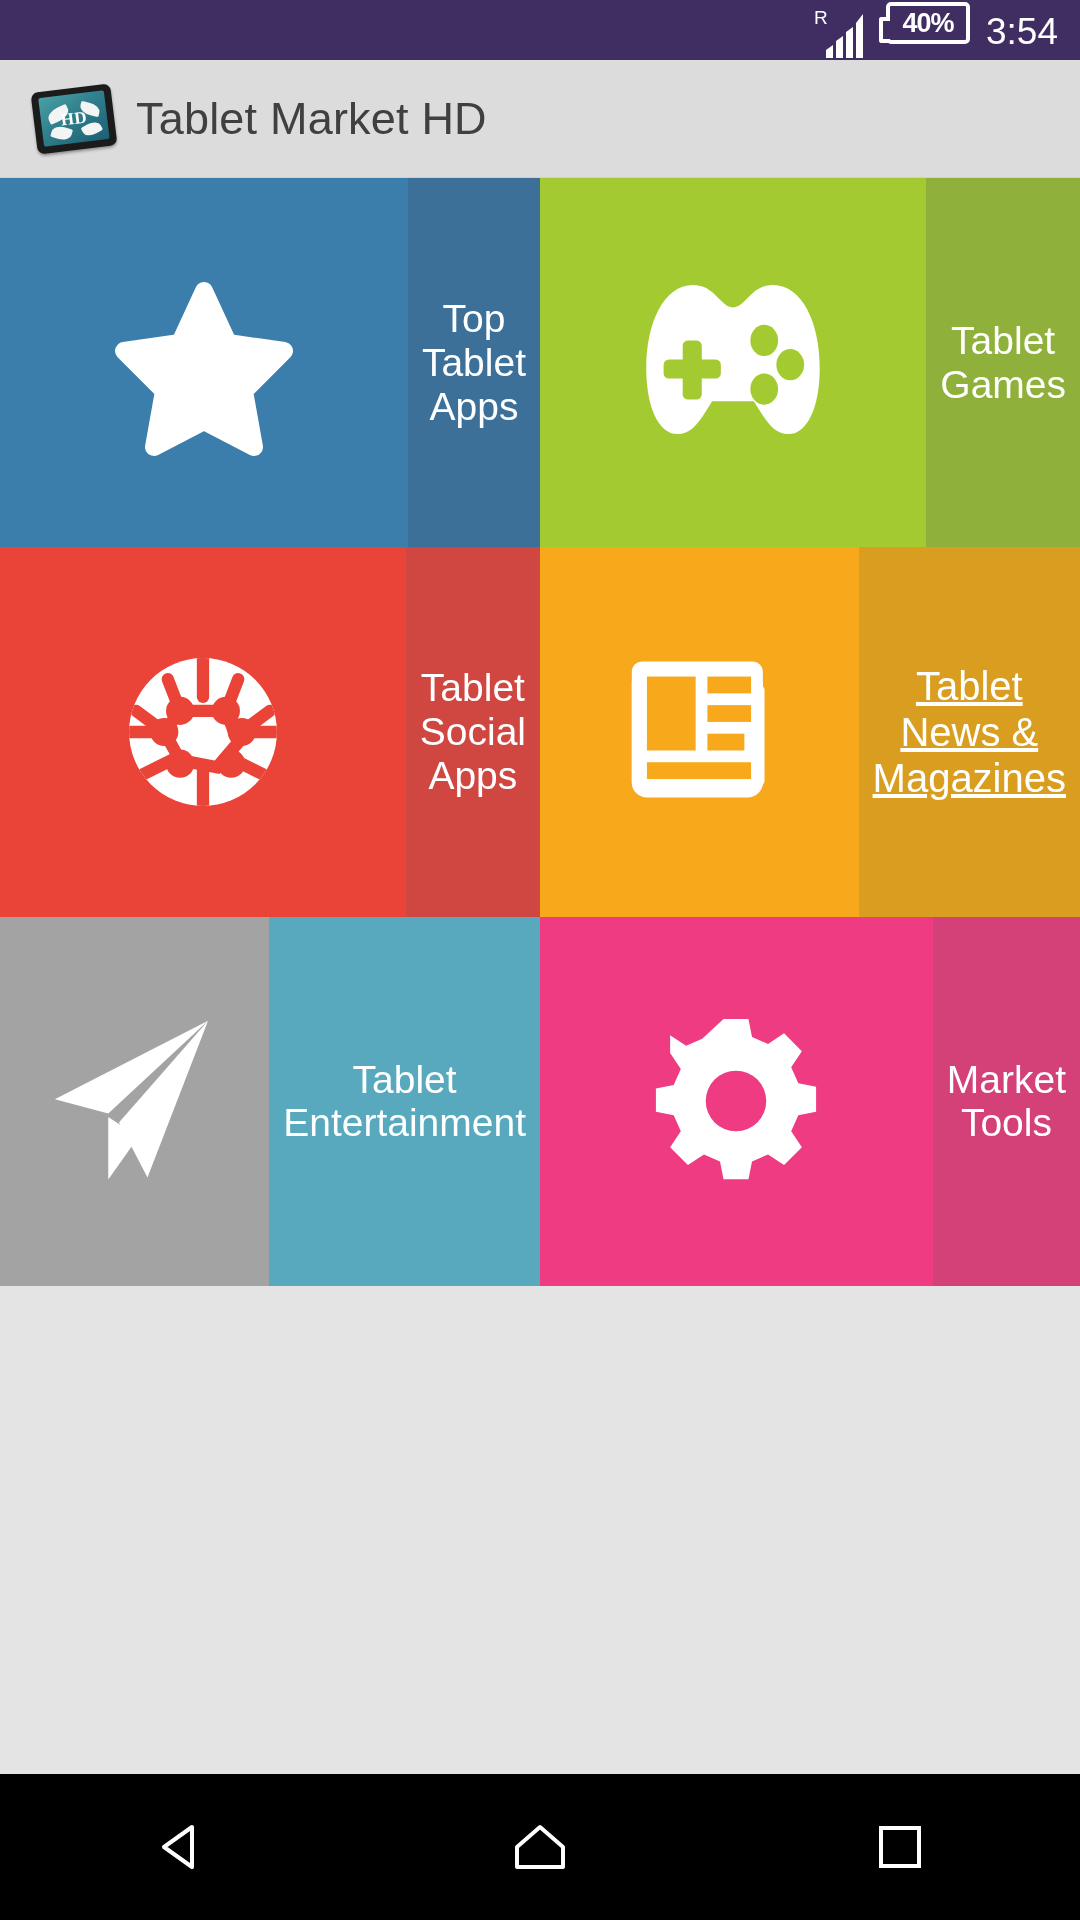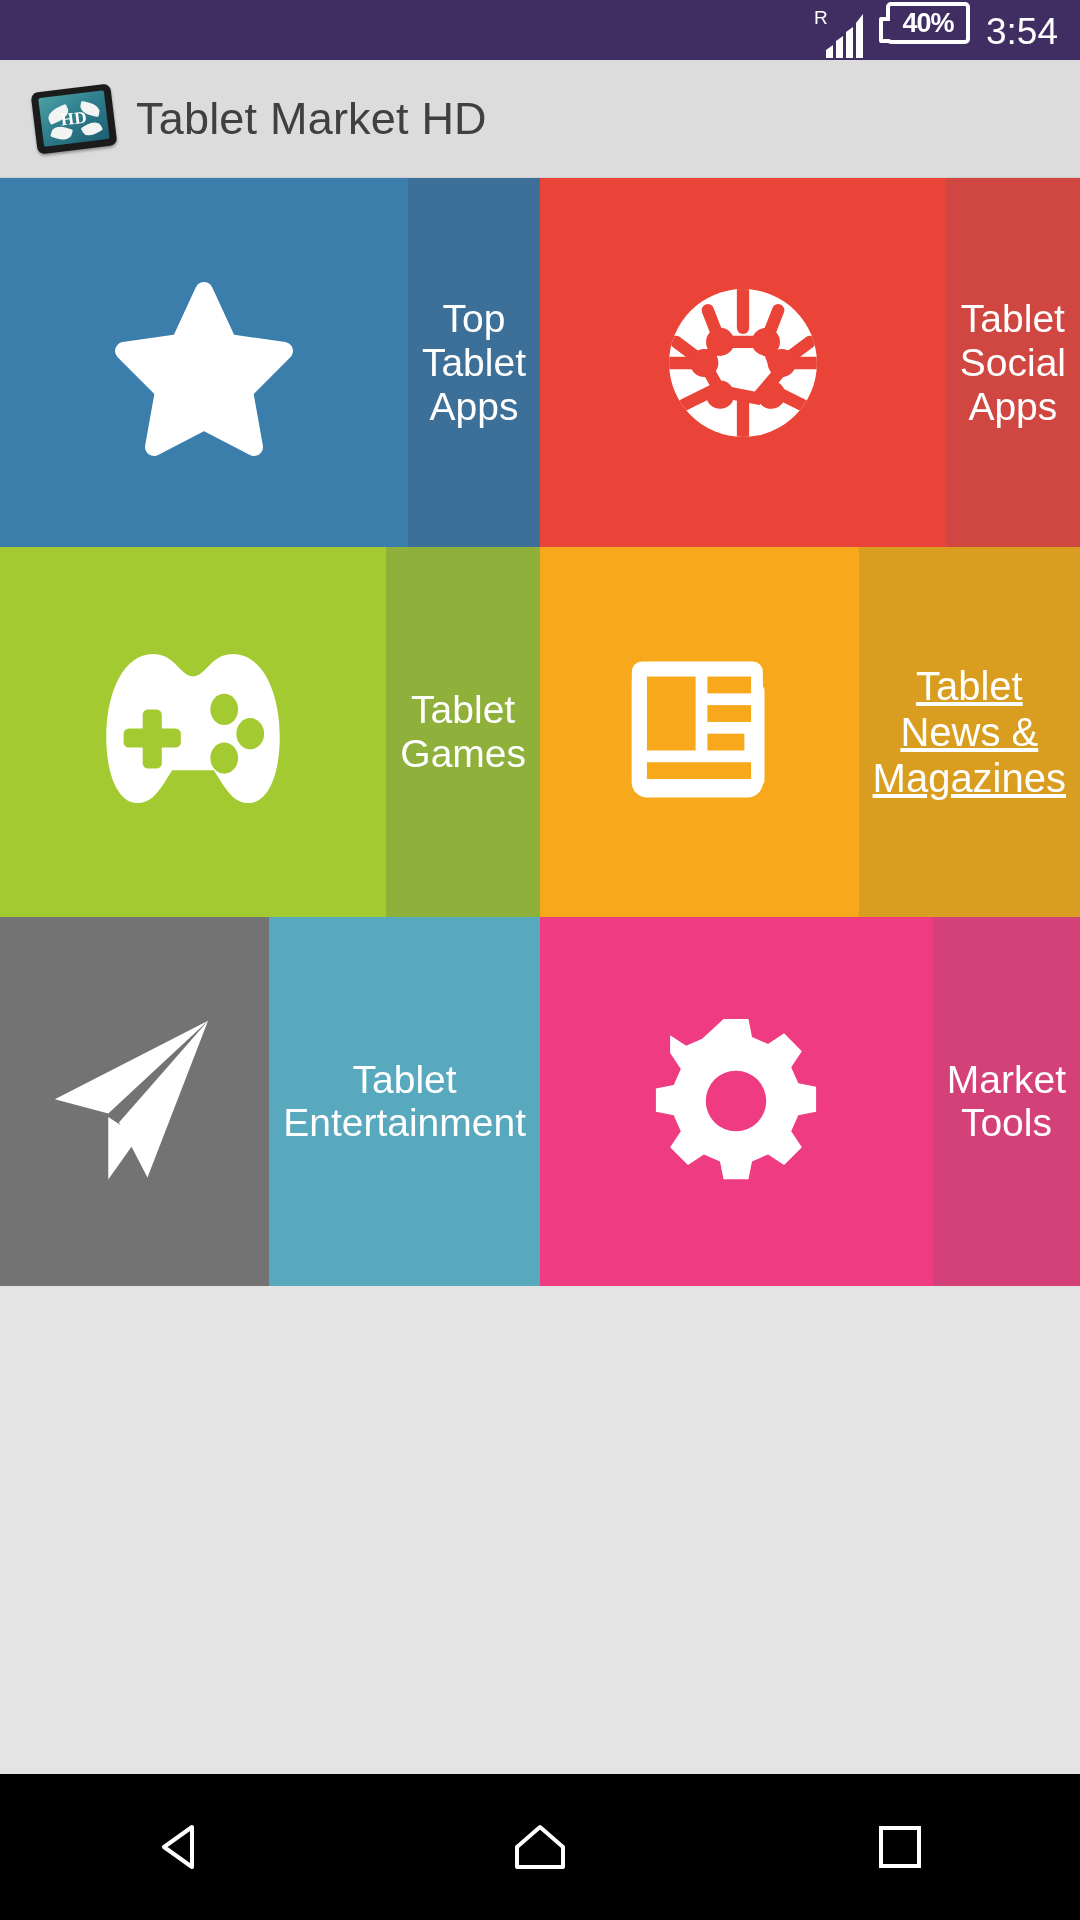--- a/index.html
+++ b/index.html
@@ -142,20 +142,34 @@
 
   <div class="grid">
 
     <div class="tile" style="background:#3b7eab">
       <div class="art">
         <svg width="200" height="192" viewBox="0 0 100 96">
           <path fill="#ffffff" stroke="#ffffff" stroke-width="9" stroke-linejoin="round" d="M50 12 L62 38 L90 42 L70 62 L75 90 L50 77 L25 90 L30 62 L10 42 L38 38 Z"></path>
         </svg>
       </div>
       <div class="label" style="background:#3c7099">Top Tablet Apps</div>
+    </div>
+
+    <div class="tile" style="background:#a4ca31">
+      <div class="art">
+        <svg width="196" height="170" viewBox="0 0 112 98">
+          <path fill="#ffffff" d="M33 4C16 4 6 26 6 52c0 22 7 38 18 38 7 0 11-5 15-11l5-8h24l5 8c4 6 8 11 15 11 11 0 18-16 18-38C106 26 96 4 79 4c-8 0-12 5-16 9-3 3-5 4-7 4s-4-1-7-4c-4-4-8-9-16-9z"></path>
+          <rect x="27" y="36" width="11" height="34" rx="3" fill="#a4ca31"></rect>
+          <rect x="16" y="47" width="33" height="11" rx="3" fill="#a4ca31"></rect>
+          <ellipse cx="74" cy="36" rx="8" ry="9" fill="#a4ca31"></ellipse>
+          <ellipse cx="74" cy="64" rx="8" ry="9" fill="#a4ca31"></ellipse>
+          <ellipse cx="89" cy="50" rx="8" ry="9" fill="#a4ca31"></ellipse>
+        </svg>
+      </div>
+      <div class="label" style="background:#8fb03a">Tablet Games</div>
     </div>
 
     <div class="tile" style="background:#ea4337">
       <div class="art">
         <svg width="176" height="176" viewBox="0 0 100 100">
           <defs>
             <clipPath id="sphereClip">
                 <circle cx="50" cy="50" r="42"></circle>
               </clipPath>
           </defs>
@@ -179,51 +193,37 @@
             <circle cx="28" cy="50" r="8"></circle>
             <circle cx="72" cy="50" r="8"></circle>
             <circle cx="37" cy="68" r="8"></circle>
             <circle cx="66" cy="68" r="8"></circle>
           </g>
         </svg>
       </div>
       <div class="label" style="background:#cf4740">Tablet Social Apps</div>
     </div>
 
-    <div class="tile" style="background:#a4ca31">
-      <div class="art">
-        <svg width="196" height="170" viewBox="0 0 112 98">
-          <path fill="#ffffff" d="M33 4C16 4 6 26 6 52c0 22 7 38 18 38 7 0 11-5 15-11l5-8h24l5 8c4 6 8 11 15 11 11 0 18-16 18-38C106 26 96 4 79 4c-8 0-12 5-16 9-3 3-5 4-7 4s-4-1-7-4c-4-4-8-9-16-9z"></path>
-          <rect x="27" y="36" width="11" height="34" rx="3" fill="#a4ca31"></rect>
-          <rect x="16" y="47" width="33" height="11" rx="3" fill="#a4ca31"></rect>
-          <ellipse cx="74" cy="36" rx="8" ry="9" fill="#a4ca31"></ellipse>
-          <ellipse cx="74" cy="64" rx="8" ry="9" fill="#a4ca31"></ellipse>
-          <ellipse cx="89" cy="50" rx="8" ry="9" fill="#a4ca31"></ellipse>
-        </svg>
-      </div>
-      <div class="label" style="background:#8fb03a">Tablet Games</div>
-    </div>
-
     <div class="tile" style="background:#f7a81b">
       <div class="art">
         <svg width="168" height="168" viewBox="0 0 100 100">
           <path fill="#ffffff" d="M88 20v60a9 9 0 0 1-9 9H19a9 9 0 0 1-9-9V20h9v60a0 0 0 0 0 0 0h60a0 0 0 0 0 0 0V20z"></path>
           <path fill="#ffffff" d="M10 14a6 6 0 0 1 6-6h66a6 6 0 0 1 6 6v66a6 6 0 0 1-6 6H16a6 6 0 0 1-6-6z"></path>
           <rect x="19" y="17" width="29" height="44" fill="#f7a81b"></rect>
           <rect x="55" y="17" width="26" height="10" fill="#f7a81b"></rect>
           <rect x="55" y="34" width="26" height="10" fill="#f7a81b"></rect>
           <rect x="55" y="51" width="22" height="10" fill="#f7a81b"></rect>
           <rect x="19" y="68" width="62" height="10" fill="#f7a81b"></rect>
           <rect x="82" y="22" width="7" height="60" rx="3" fill="#ffffff"></rect>
         </svg>
       </div>
       <div class="label two" style="background:#d99e20">Tablet News &amp; Magazines</div>
     </div>
 
-    <div class="tile" style="background:#737373">
+    <div class="tile" style="background:#a3a3a3">
       <div class="art">
         <svg width="196" height="172" viewBox="0 0 110 96">
           <path fill="#ffffff" d="M96 3 L10 47 L40 55 Z"></path>
           <path fill="#ffffff" d="M96 3 L46 60 L62 91 Z"></path>
           <path fill="#ffffff" d="M40 57 L57 68 L40 92 Z"></path>
         </svg>
       </div>
       <div class="label" style="background:#58a9bd">Tablet Entertainment</div>
     </div>
 

